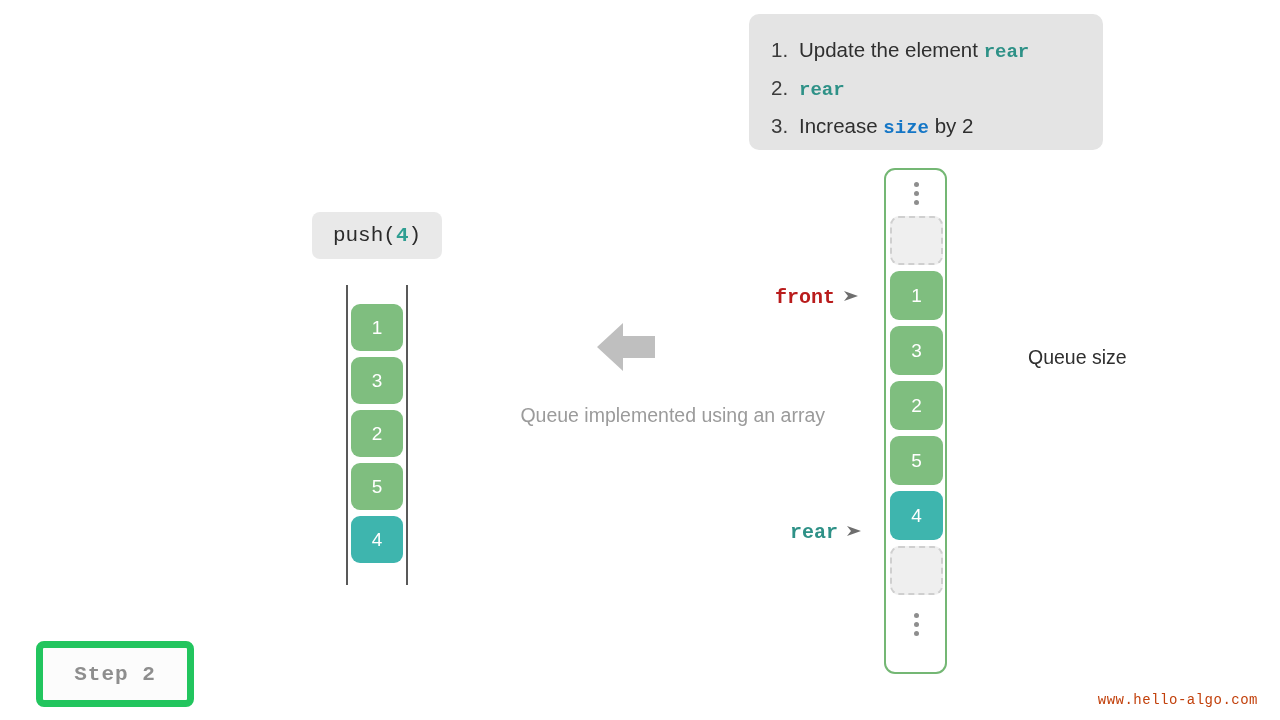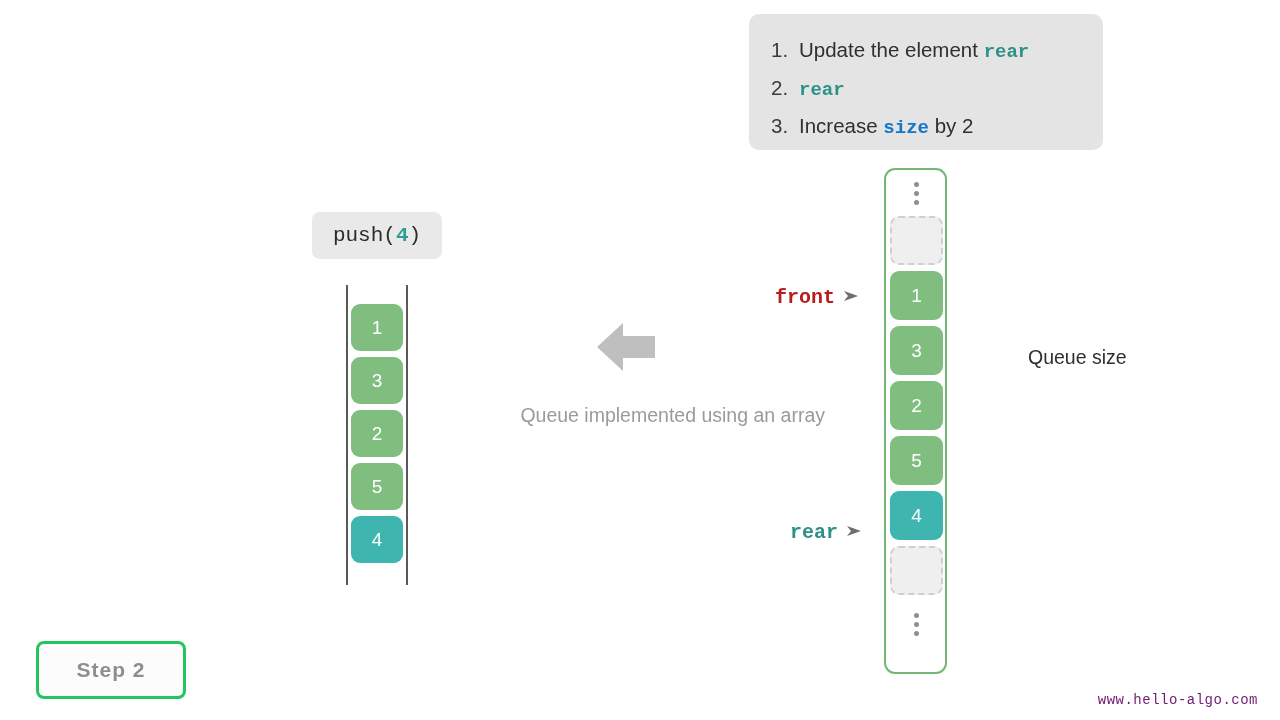--- a/index.html
+++ b/index.html
@@ -217,41 +217,41 @@
   }
   #queue-size-expr .var { color: #1476c6; font-weight: bold; }
 
   
   #step-badge {
     position: absolute;
     left: 36px;
     top: 641px;
     width: 144px;
     height: 52px;
-    border: 3px solid #22c55e;
+    border: 7px solid #22c55e;
     border-radius: 8px;
     background: #fcfcfc;
     display: flex;
     align-items: center;
     justify-content: center;
-    font-family: Liberation Sans, sans-serif;
+    font-family: Liberation Mono, monospace;
     font-size: 21px;
     font-weight: bold;
     color: #8e8e8e;
     letter-spacing: 1px;
   }
 
   
   #watermark {
     position: absolute;
     right: 22px;
     bottom: 12px;
     font-family: "Liberation Mono", monospace;
     font-size: 14px;
-    color: #701a75;
+    color: #c2410c;
     letter-spacing: 0.5px;
   }
 </style>
 </head>
 <body>
 
 <div id="instruction-card">
   <div class="instr-row">
     <span class="instr-num">1.</span>
     <span class="instr-text">Update the element </span>

